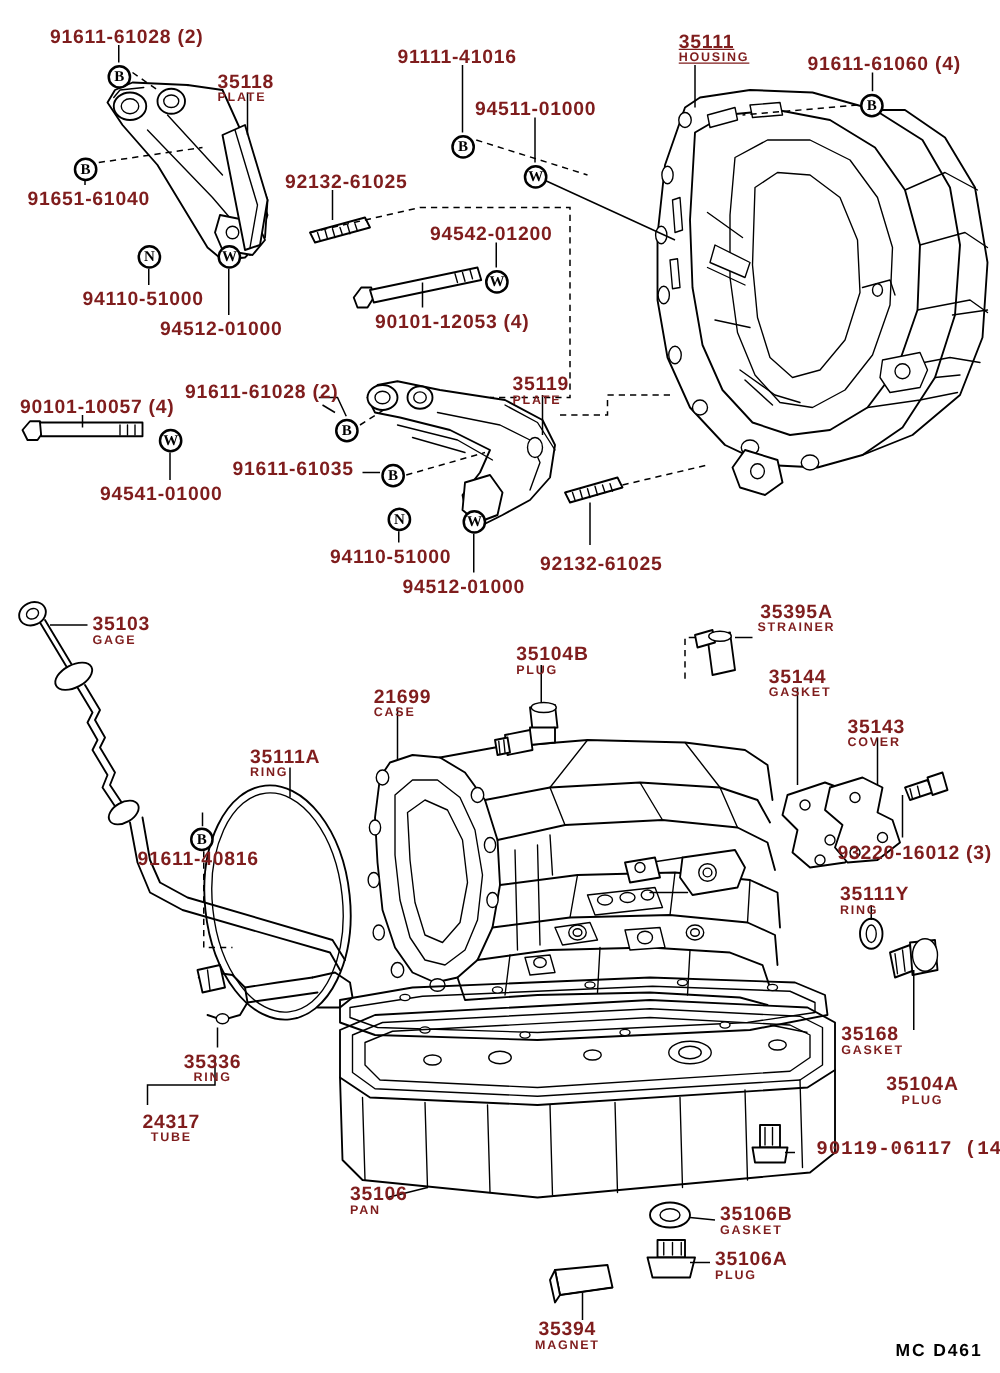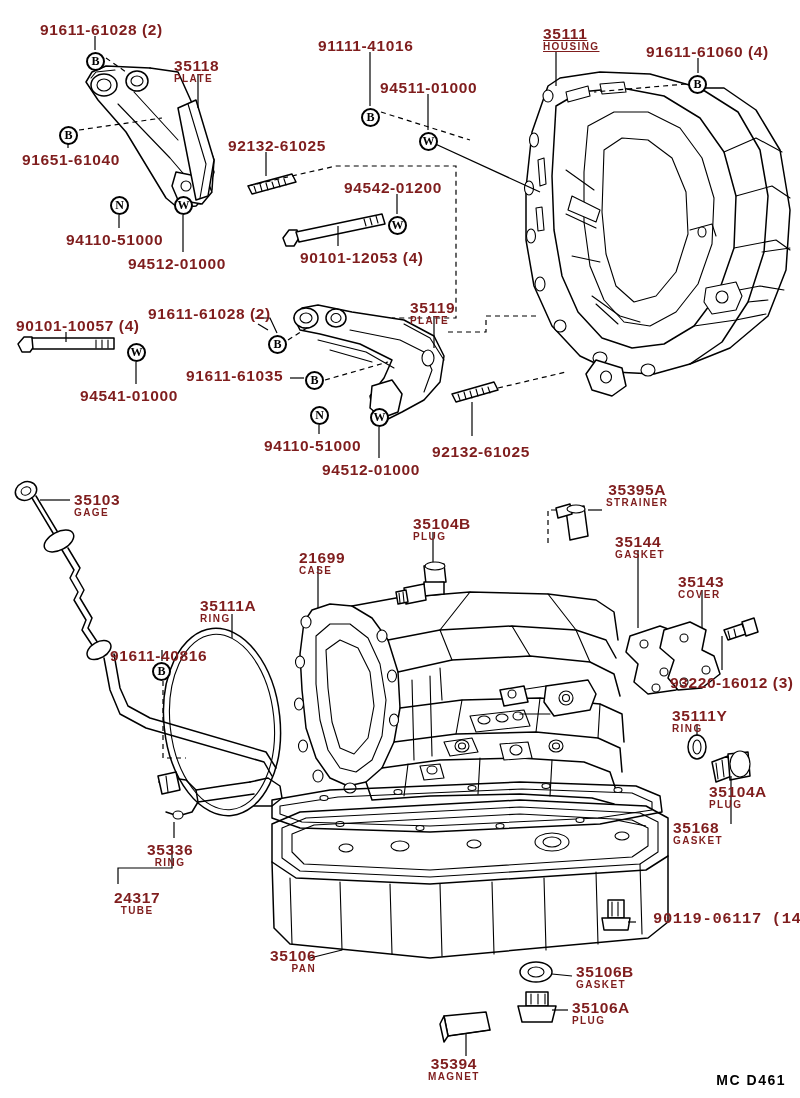--- a/index.html
+++ b/index.html
@@ -523,21 +523,21 @@
     <span class="num">92132-61025</span>
   </div>
   <div class="lbl" style="left:74px; top:492px;">
     <span class="num">35103</span>
     <span class="sub">GAGE</span>
   </div>
   <div class="lbl" style="left:200px; top:598px;">
     <span class="num">35111A</span>
     <span class="sub">RING</span>
   </div>
-  <div class="lbl" style="left:110px; top:624px;margin-top:24px;">
+  <div class="lbl" style="left:110px; top:656px;margin-top:24px;">
     <span class="num">91611-40816</span>
   </div>
   <div class="lbl c" style="left:147px; top:842px;">
     <span class="num">35336</span>
     <span class="sub">RING</span>
   </div>
   <div class="lbl c" style="left:114px; top:890px;">
     <span class="num">24317</span>
     <span class="sub">TUBE</span>
   </div>
@@ -565,28 +565,28 @@
     <span class="num">93220-16012 (3)</span>
   </div>
   <div class="lbl" style="left:672px; top:708px;">
     <span class="num">35111Y</span>
     <span class="sub">RING</span>
   </div>
   <div class="lbl" style="left:650px; top:820px;padding-left:23px;">
     <span class="num">35168</span>
     <span class="sub">GASKET</span>
   </div>
-  <div class="lbl" style="left:709px; top:784px;">
+  <div class="lbl" style="left:709px; top:860px;text-align:center;">
     <span class="num">35104A</span>
     <span class="sub">PLUG</span>
   </div>
   <div class="lbl" style="left:653px; top:912px;font-family:Liberation Mono, monospace;">
     <span class="num">90119-06117 (14)</span>
   </div>
-  <div class="lbl" style="left:270px; top:948px;text-align:right;">
+  <div class="lbl" style="left:280px; top:948px;">
     <span class="num">35106</span>
     <span class="sub">PAN</span>
   </div>
   <div class="lbl" style="left:576px; top:964px;">
     <span class="num">35106B</span>
     <span class="sub">GASKET</span>
   </div>
   <div class="lbl" style="left:572px; top:1000px;">
     <span class="num">35106A</span>
     <span class="sub">PLUG</span>

